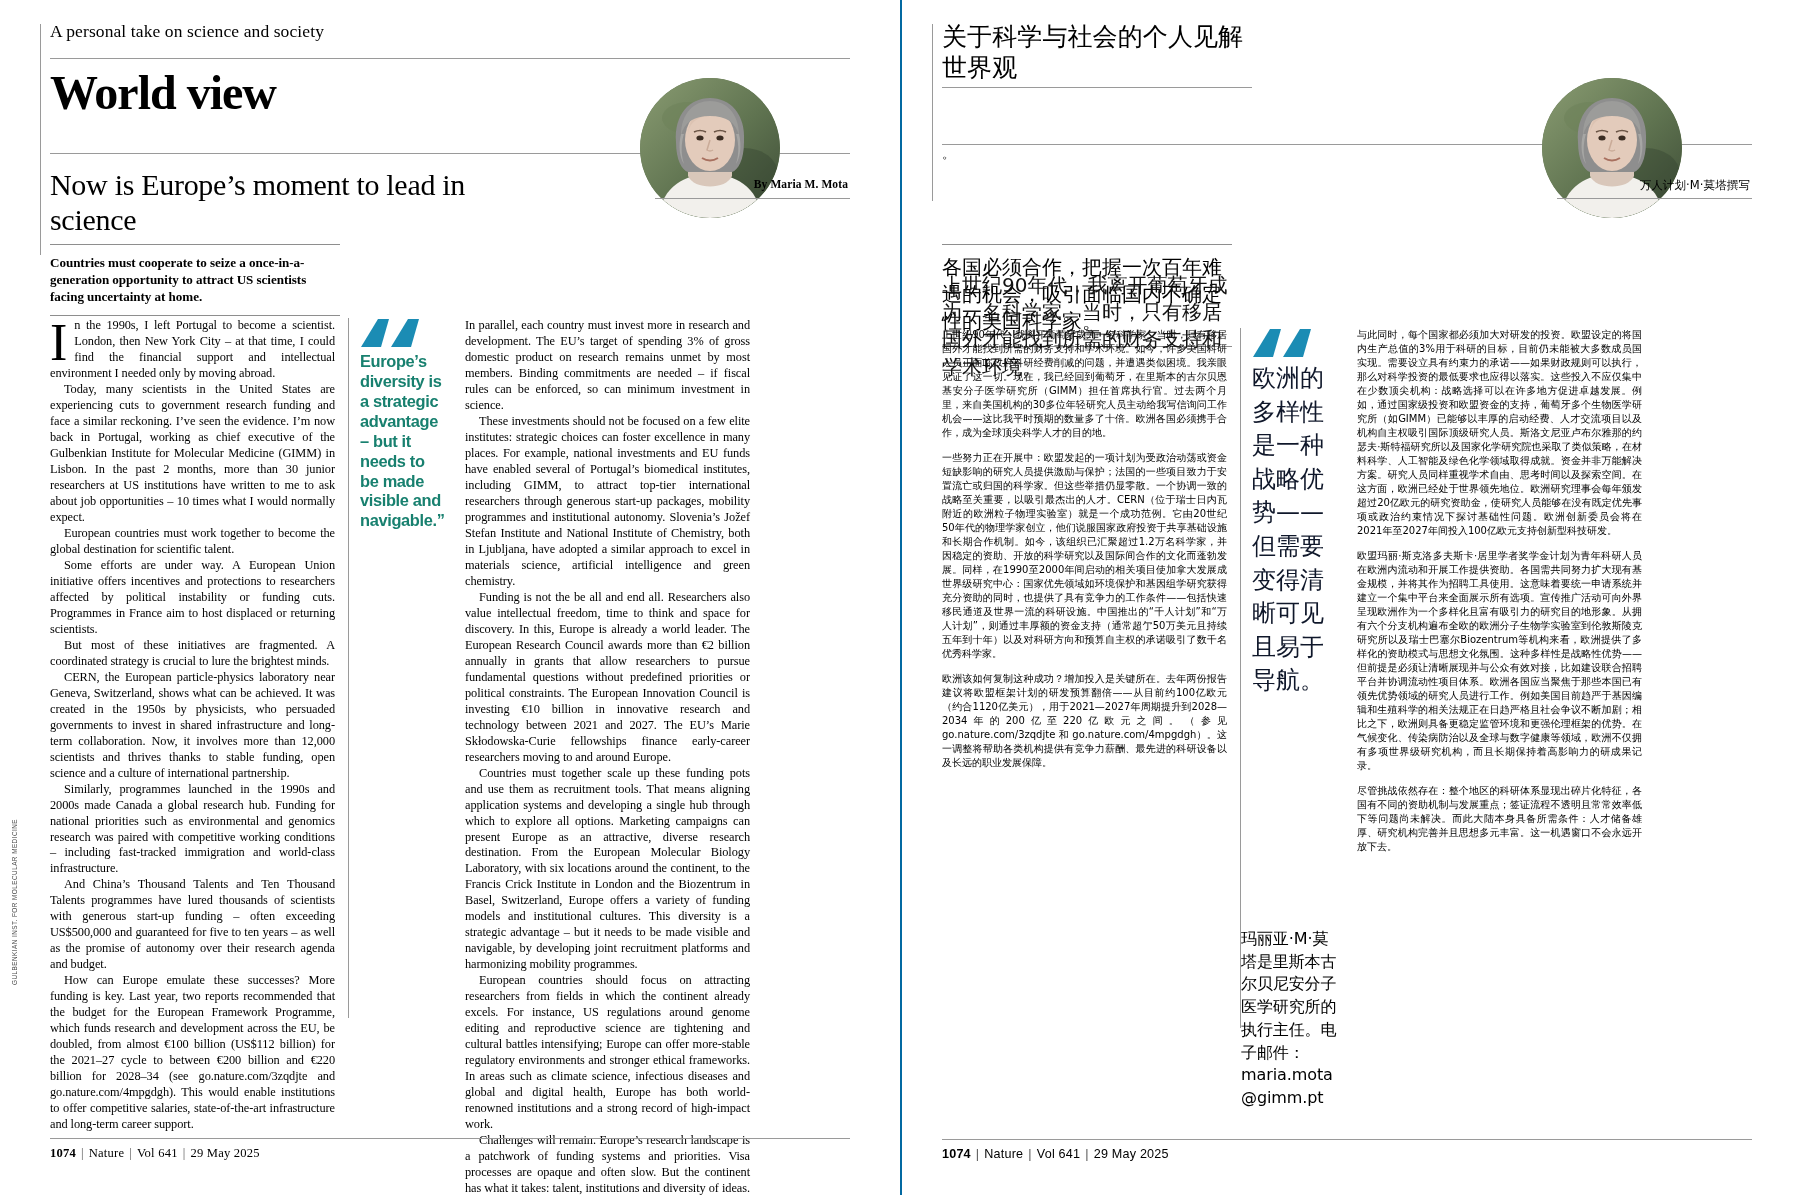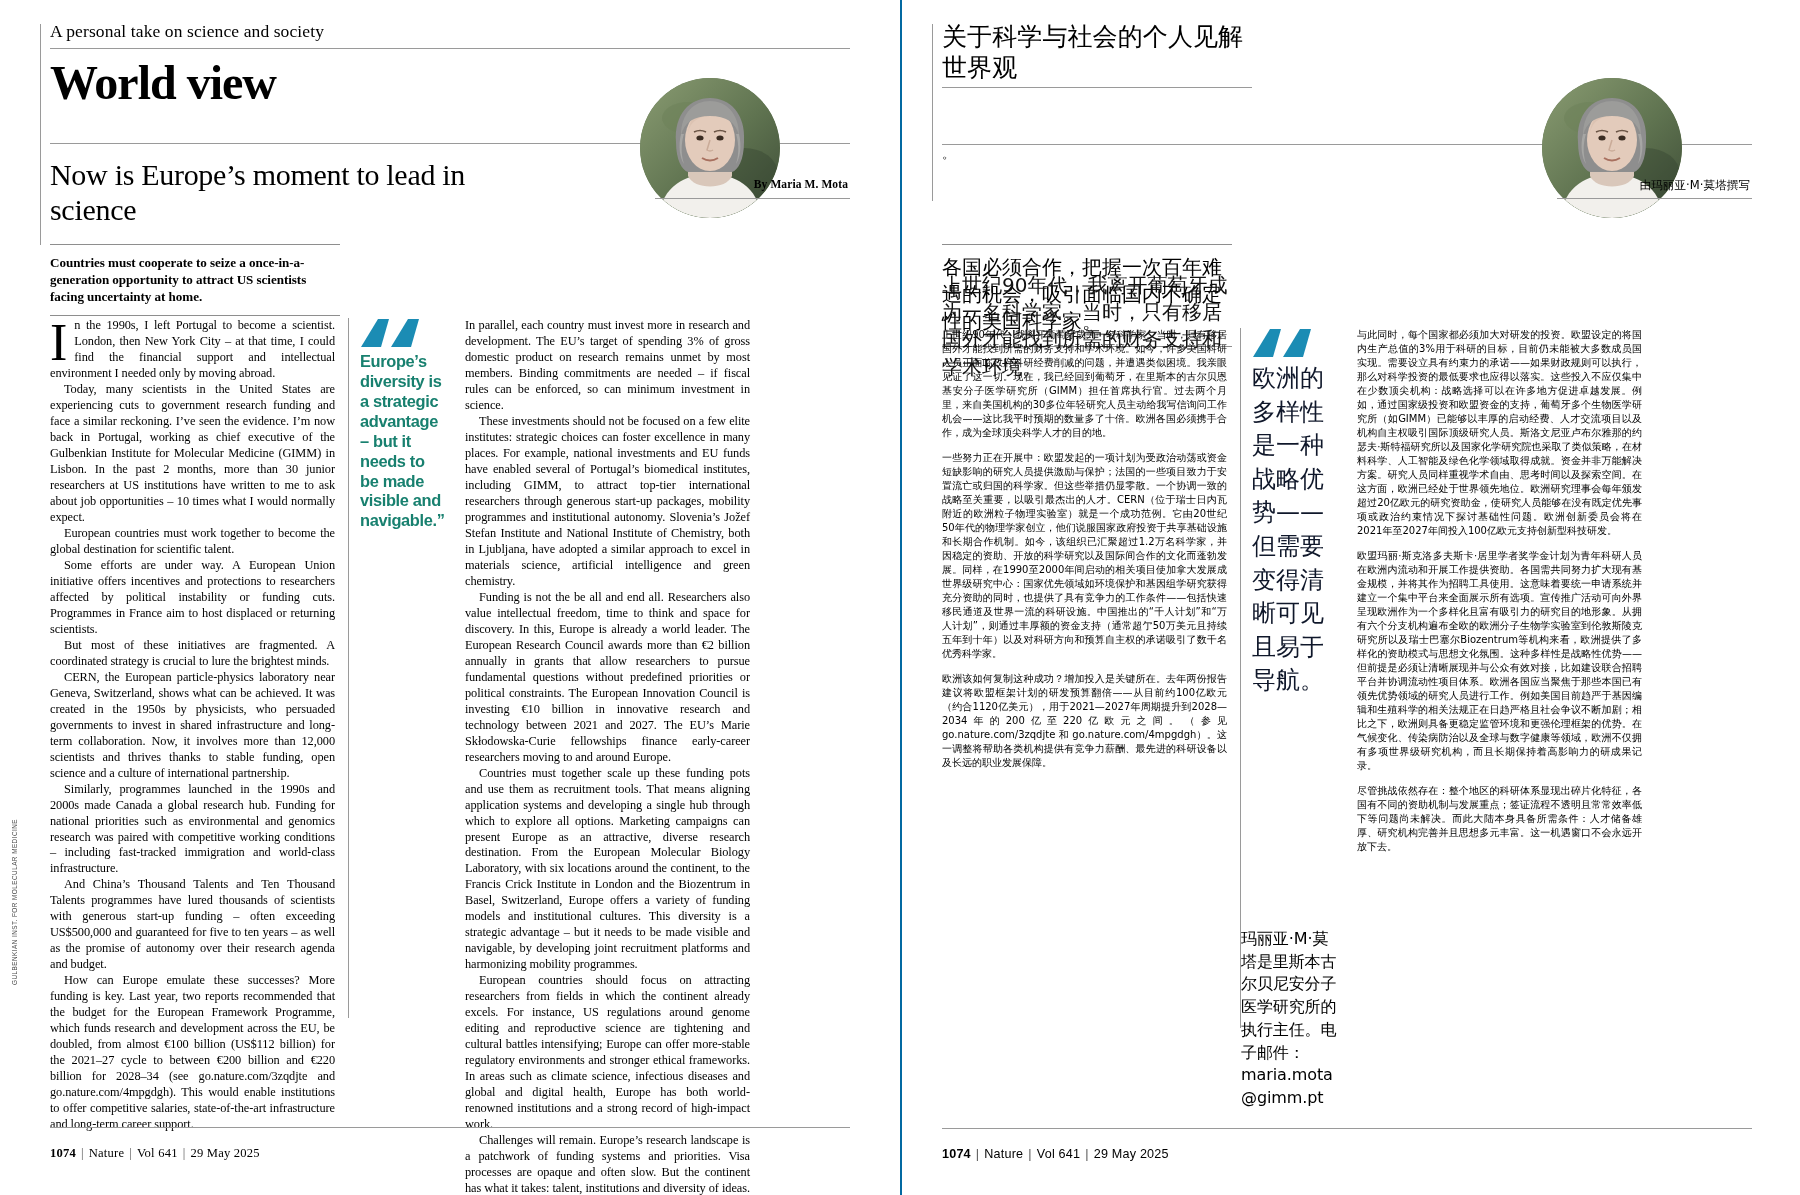--- a/index.html
+++ b/index.html
@@ -18,21 +18,21 @@
     overflow:hidden;
   }
   .page.right { border-left:2px solid #0369a1; }
   .inner { position:absolute; left:50px; top:22px; width:800px; height:1140px; }
   .page.right .inner { left:40px; width:810px; }
 
   
   .masthead { position:relative; }
   .kicker {
     font-size:17.5px; letter-spacing:.1px; line-height:1.1;
-    padding-bottom:7px; font-family:"Liberation Serif", serif;
+    padding-bottom:17px; font-family:"Liberation Serif", serif;
   }
   .rule-thin { border-bottom:1px solid #9a9a9a; }
   .rule-mid  { border-bottom:1px solid #8e8e8e; }
   .title {
     font-size:48px; font-weight:bold; letter-spacing:-1px;
     line-height:1.05; padding:9px 0 34px 0;
   }
   .headline {
     font-size:30px; line-height:1.17; letter-spacing:-0.3px;
     padding:13px 0 18px 0; max-width:470px;
@@ -94,21 +94,21 @@
   .bio {
     position:absolute; left:0; top:600px; width:98px;
     font-size:11.4px; line-height:1.265; letter-spacing:-0.1px;
     word-break:break-word;
   }
   .bio b { font-weight:bold; }
 
   
   .folio {
     position:absolute; left:50px; bottom:34px; width:800px;
-    border-top:1px solid #9a9a9a; padding-top:18px;
+    border-top:1px solid #9a9a9a; padding-top:7px;
     font-size:12.6px; letter-spacing:.2px;margin-top:39px;
   }
   .page.right .folio { left:40px; width:810px; }
   .folio .pg { font-weight:bold; }
   .folio .sep { color:#555; padding:0 5px; }
 
   
   .credit {
     position:absolute; left:18px; bottom:210px;
     transform-origin:left bottom; transform:rotate(-90deg);
@@ -297,21 +297,21 @@
               <ellipse cx="60" cy="60" rx="3.6" ry="2.5" fill="#3a2c22"></ellipse>
               <ellipse cx="80" cy="60" rx="3.6" ry="2.5" fill="#3a2c22"></ellipse>
               <path d="M54 54 Q60 51 66 54" stroke="#6b5546" stroke-width="1.6" fill="none"></path>
               <path d="M74 54 Q80 51 86 54" stroke="#6b5546" stroke-width="1.6" fill="none"></path>
               <path d="M70 62 L67 72 Q70 74 73 72" stroke="#c9ab98" stroke-width="1.5" fill="none"></path>
               <path d="M62 80 Q70 85 78 80" stroke="#a8705f" stroke-width="2" fill="none"></path>
             </g>
           </svg>
         </div>
         <div class="byline-rule"></div>
-        <div class="byline">由玛丽亚·M·莫塔撰写</div>
+        <div class="byline">万人计划·M·莫塔撰写</div>
       </div>
 
       <div class="standfirst-wrap">
         <div class="rule-mid"></div>
         <div class="standfirst">各国必须合作，把握一次百年难遇的机会，吸引面临国内不确定性的美国科学家。</div>
         <div class="rule-mid"></div>
       </div>
 
       <div class="cols">
 

